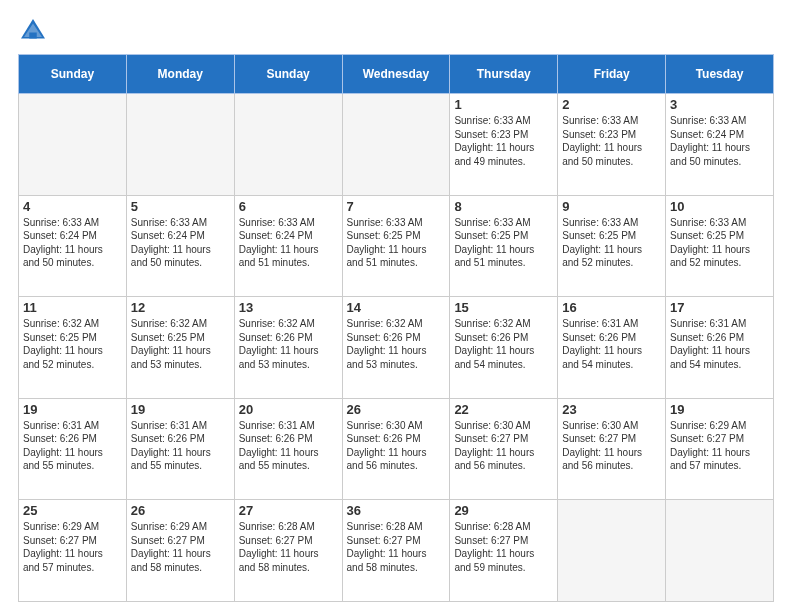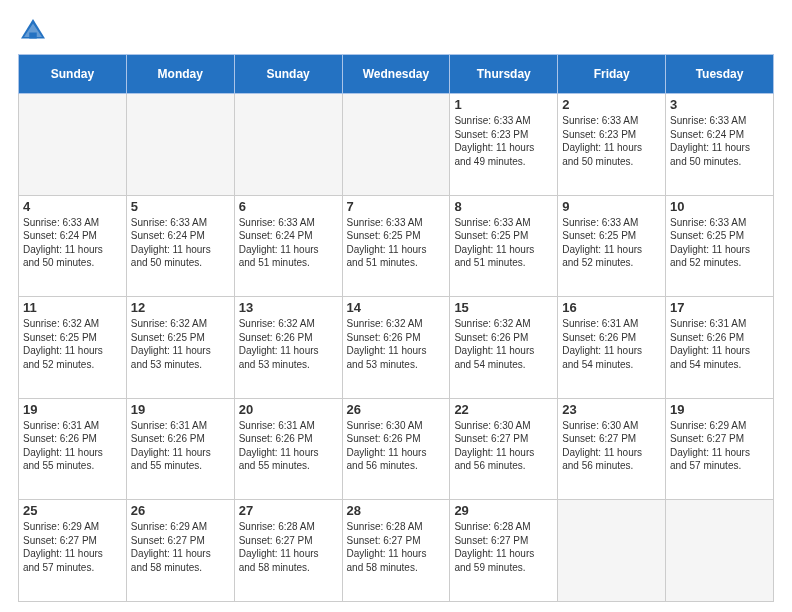--- a/index.html
+++ b/index.html
@@ -323,21 +323,21 @@
 and 58 minutes.</div>
           </td>
           <td>
             <span class="day-number">27</span>
             <div class="day-info" style="white-space: pre-line;">Sunrise: 6:28 AM
 Sunset: 6:27 PM
 Daylight: 11 hours
 and 58 minutes.</div>
           </td>
           <td>
-            <span class="day-number">28</span>
+            <span class="day-number">36</span>
             <div class="day-info" style="white-space: pre-line;">Sunrise: 6:28 AM
 Sunset: 6:27 PM
 Daylight: 11 hours
 and 58 minutes.</div>
           </td>
           <td>
             <span class="day-number">29</span>
             <div class="day-info" style="white-space: pre-line;">Sunrise: 6:28 AM
 Sunset: 6:27 PM
 Daylight: 11 hours

